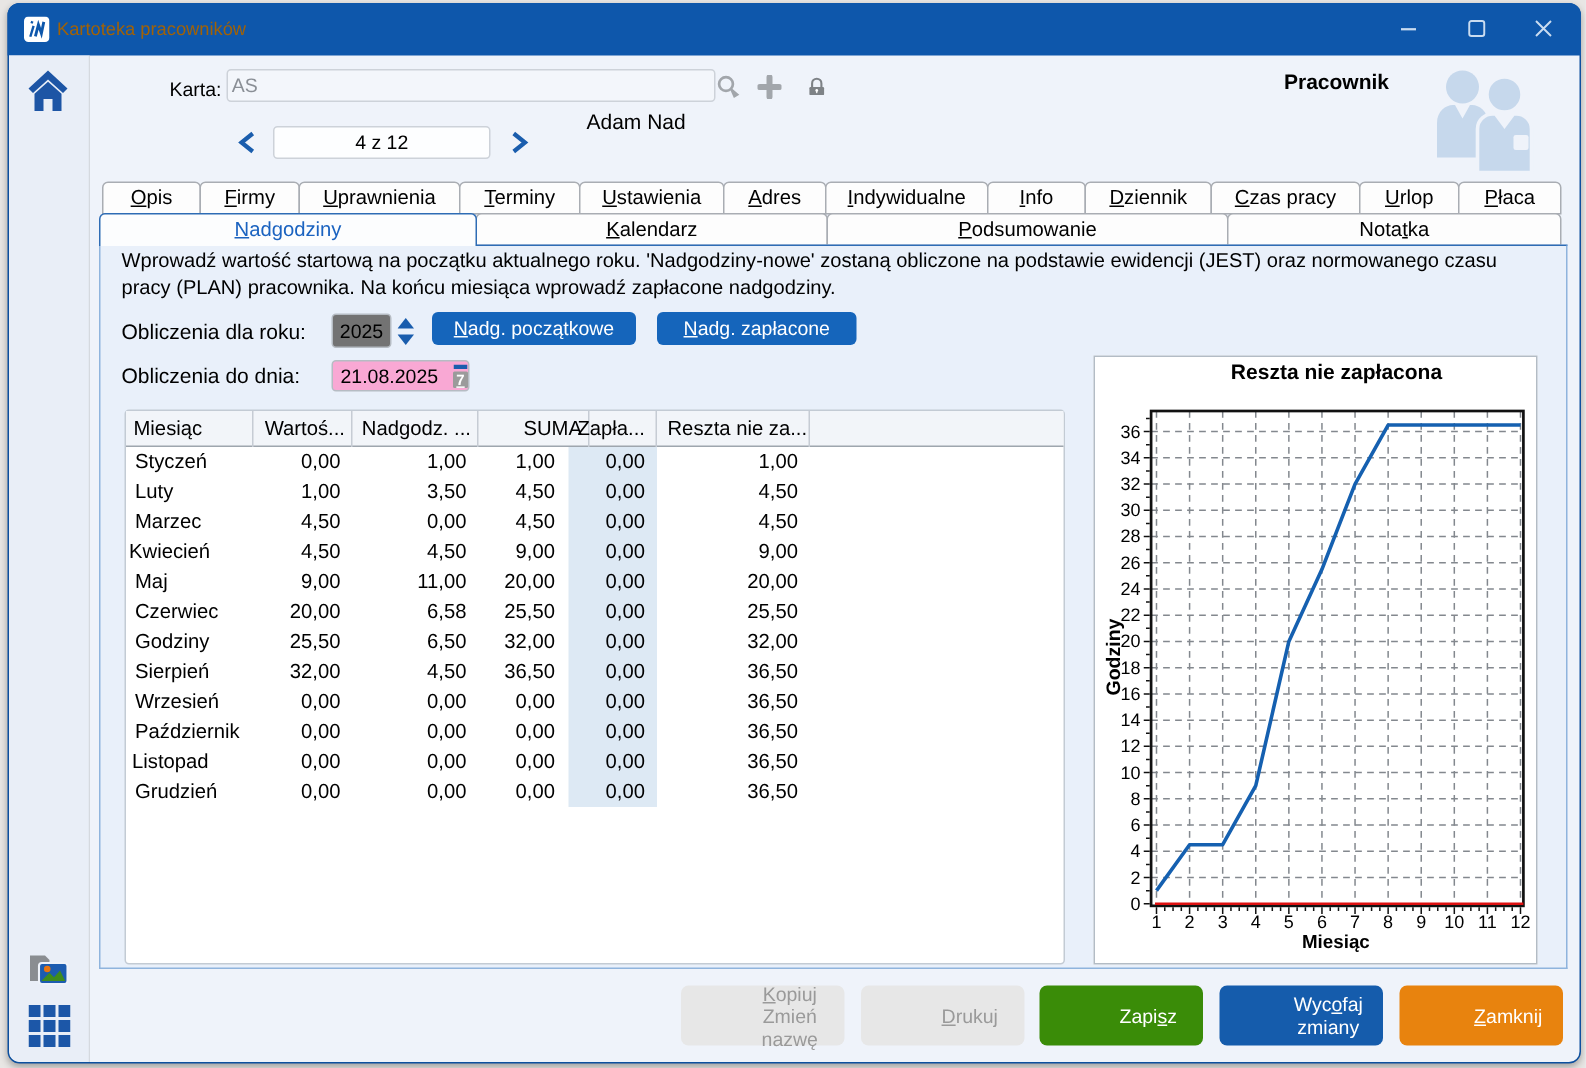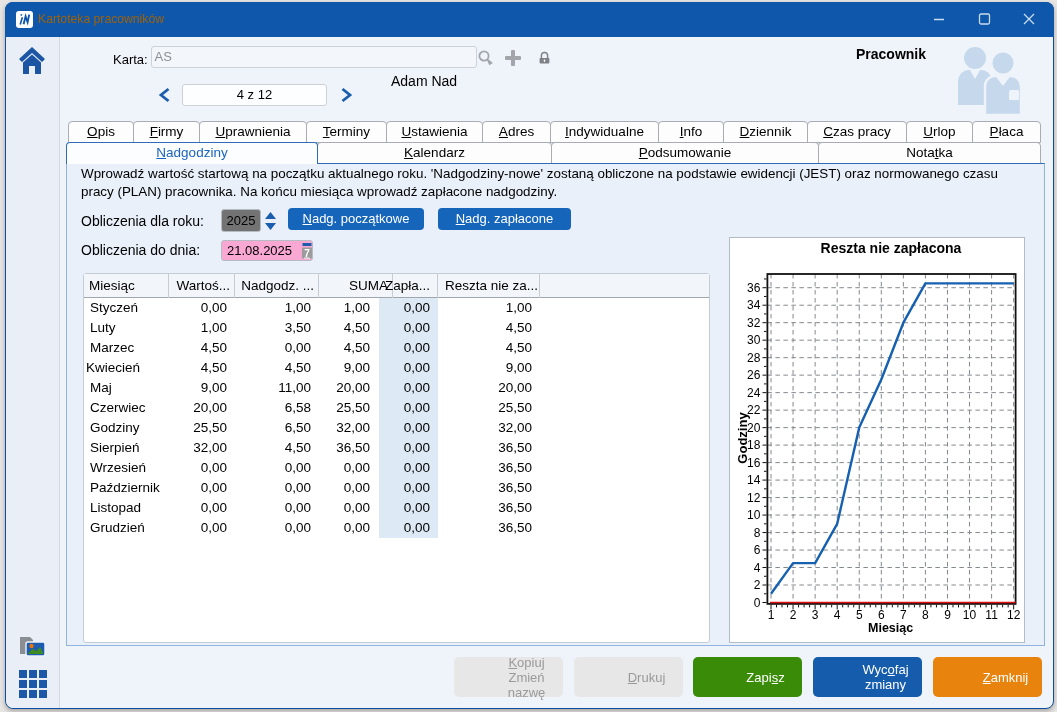--- a/index.html
+++ b/index.html
@@ -203,21 +203,21 @@
     <div class="grow" style="left:235px;top:458px;width:84px;text-align:right;padding-right:8px">0,00</div>
     <div class="grow" style="left:319px;top:458px;width:59px;text-align:right;padding-right:8px">0,00</div>
     <div class="grow" style="left:378px;top:458px;width:60px;text-align:right;padding-right:8px">0,00</div>
     <div class="grow" style="left:438px;top:458px;width:102px;text-align:right;padding-right:8px">36,50</div>
     <div class="grow" style="left:84px;top:478px;width:85px;padding-left:6px">Październik</div>
     <div class="grow" style="left:169px;top:478px;width:66px;text-align:right;padding-right:8px">0,00</div>
     <div class="grow" style="left:235px;top:478px;width:84px;text-align:right;padding-right:8px">0,00</div>
     <div class="grow" style="left:319px;top:478px;width:59px;text-align:right;padding-right:8px">0,00</div>
     <div class="grow" style="left:378px;top:478px;width:60px;text-align:right;padding-right:8px">0,00</div>
     <div class="grow" style="left:438px;top:478px;width:102px;text-align:right;padding-right:8px">36,50</div>
-    <div class="grow" style="left:84px;top:498px;width:85px;padding-left:6px">Listopad</div>
+    <div class="grow" style="left:72px;top:498px;width:85px;padding-left:16px">Listopad</div>
     <div class="grow" style="left:169px;top:498px;width:66px;text-align:right;padding-right:8px">0,00</div>
     <div class="grow" style="left:235px;top:498px;width:84px;text-align:right;padding-right:8px">0,00</div>
     <div class="grow" style="left:319px;top:498px;width:59px;text-align:right;padding-right:8px">0,00</div>
     <div class="grow" style="left:378px;top:498px;width:60px;text-align:right;padding-right:8px">0,00</div>
     <div class="grow" style="left:438px;top:498px;width:102px;text-align:right;padding-right:8px">36,50</div>
     <div class="grow" style="left:84px;top:518px;width:85px;padding-left:6px">Grudzień</div>
     <div class="grow" style="left:169px;top:518px;width:66px;text-align:right;padding-right:8px">0,00</div>
     <div class="grow" style="left:235px;top:518px;width:84px;text-align:right;padding-right:8px">0,00</div>
     <div class="grow" style="left:319px;top:518px;width:59px;text-align:right;padding-right:8px">0,00</div>
     <div class="grow" style="left:378px;top:518px;width:60px;text-align:right;padding-right:8px">0,00</div>

